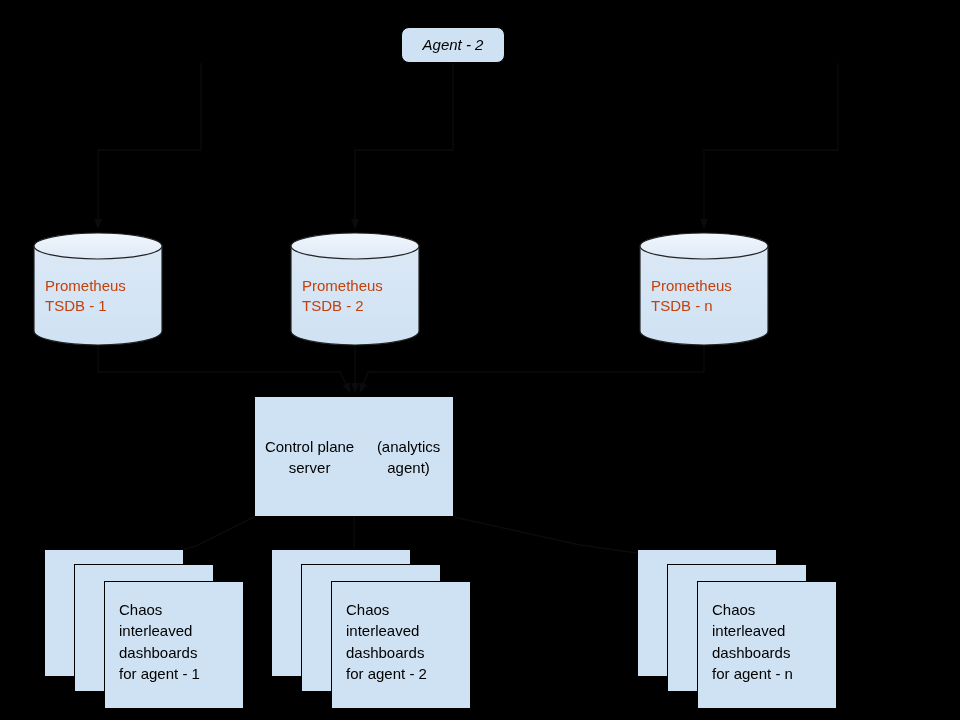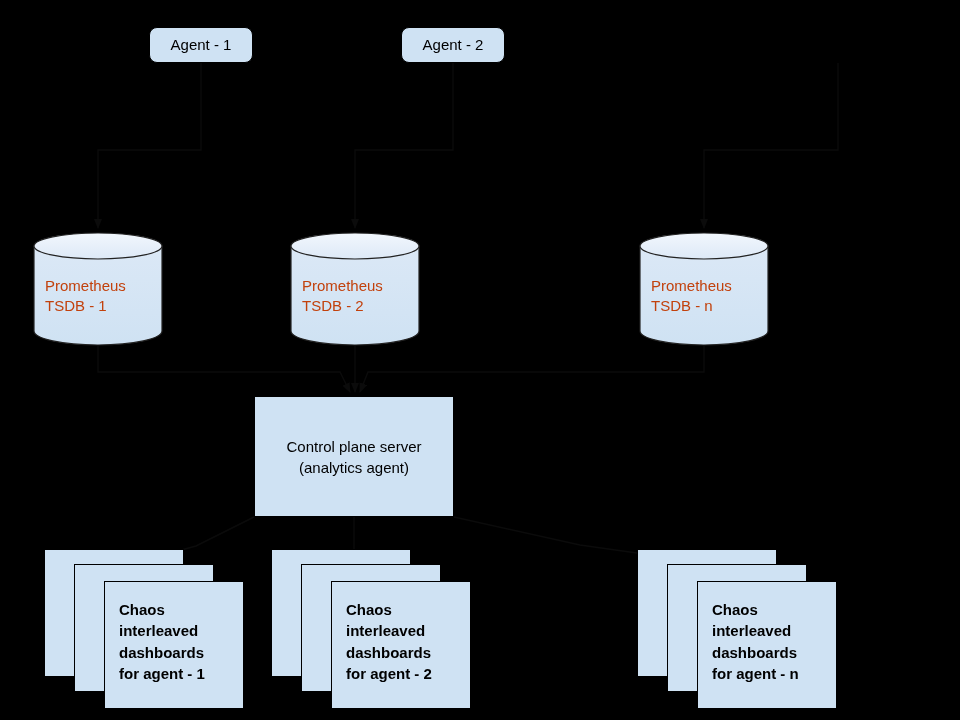--- a/index.html
+++ b/index.html
@@ -49,21 +49,21 @@
     font-size: 15px;
     color: #c2410c;
     line-height: 1.35;
     white-space: pre-line;
   }
   
   .rect-box {
     background: #cfe2f3;
     border: 1px solid #000000;
     display: flex;
-    flex-direction: column;
+    flex-direction: row;
     align-items: center;
     justify-content: center;
     text-align: center;
     font-size: 15px;
     color: #000000;
     line-height: 1.4;
   }
   
   .stack {
     position: absolute;
@@ -78,21 +78,20 @@
   .stack .sheet.s2 { left: 30px; top: 15px; }
   .stack .sheet.s3 { left: 60px; top: 32px; }
   .stack-label {
     position: absolute;
     left: 75px;
     top: 50px;
     font-size: 15px;
     color: #000000;
     line-height: 1.42;
     white-space: pre-line;
-    font-weight: bold;
   }
   
   #connectors {
     position: absolute;
     left: 0;
     top: 0;
     width: 960px;
     height: 720px;
     pointer-events: none;
   }
@@ -123,24 +122,21 @@
       <path d="M704,346 L704,372 L368,372 L360,392" marker-end="url(#arrow)"></path>
 
       <path d="M254,517 L196,546 L134,563" marker-end="url(#arrow)"></path>
 
       <path d="M354,517 L354,563" marker-end="url(#arrow)"></path>
 
       <path d="M454,517 L580,545 L722,565" marker-end="url(#arrow)"></path>
     </g>
   </svg>
 
-  <div class="node agent-box" style="left:149px;top:27px;width:104px;height:36px;">
-    <span>Agent - 1</span>
-  </div>
-  <div class="node agent-box" style="left:401px;top:27px;width:104px;height:36px;">
+  <div class="node agent-box" style="left:401px;top:27px;width:104px;height:36px;font-style:italic;">
     <span>Agent - 2</span>
   </div>
 
   <div class="cyl" style="left:33px;top:232px;width:130px;height:113px;">
     <svg width="130" height="113" viewBox="0 0 130 113" xmlns="http://www.w3.org/2000/svg">
       <defs>
         <linearGradient id="cylbody1" x1="0" y1="0" x2="0" y2="1">
           <stop offset="0%" stop-color="#dbe8f6"></stop>
           <stop offset="100%" stop-color="#cfe2f3"></stop>
         </linearGradient>

